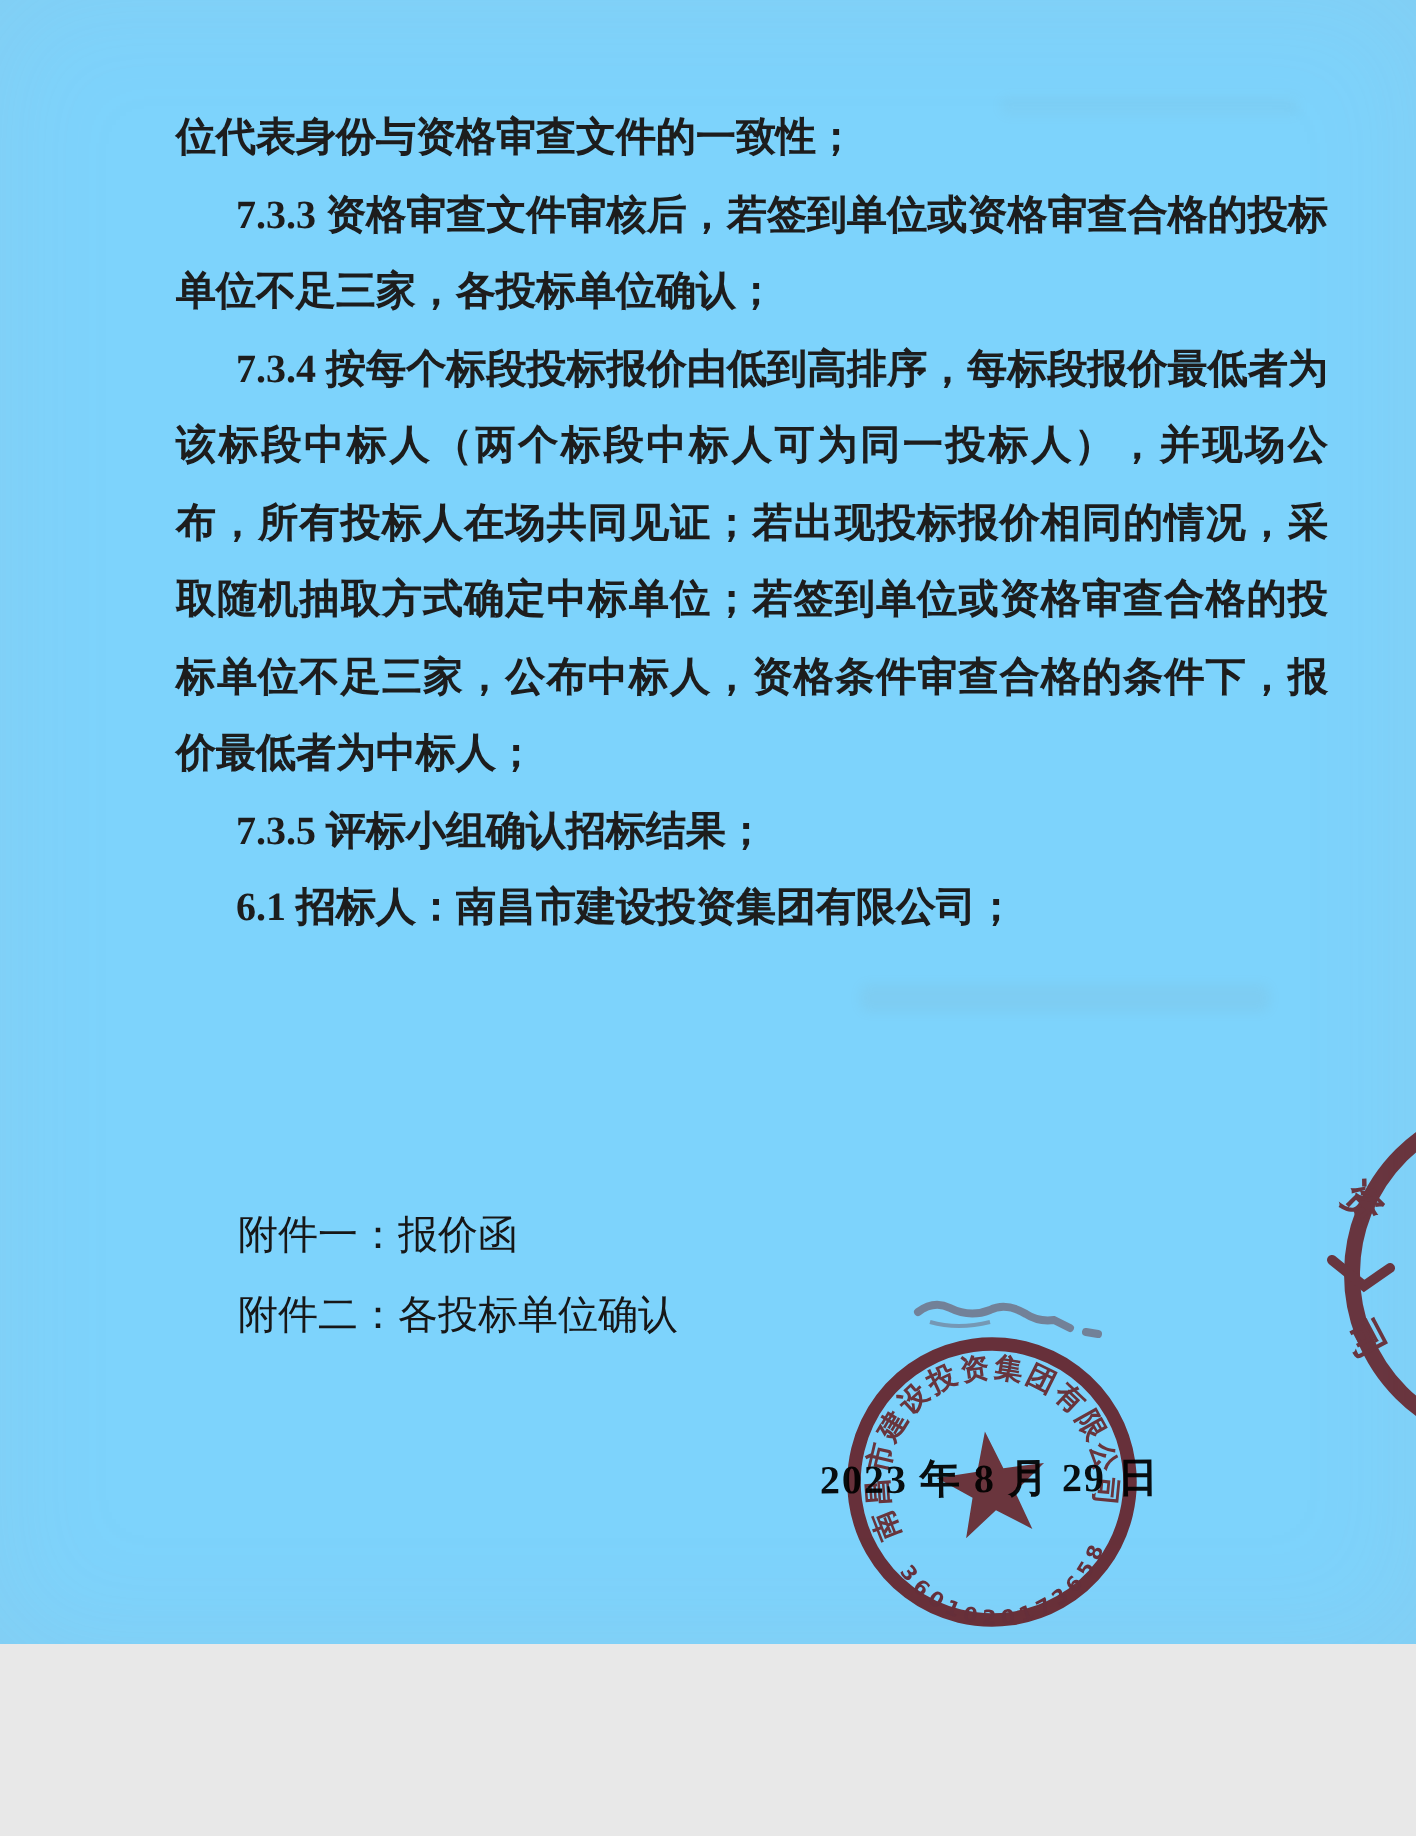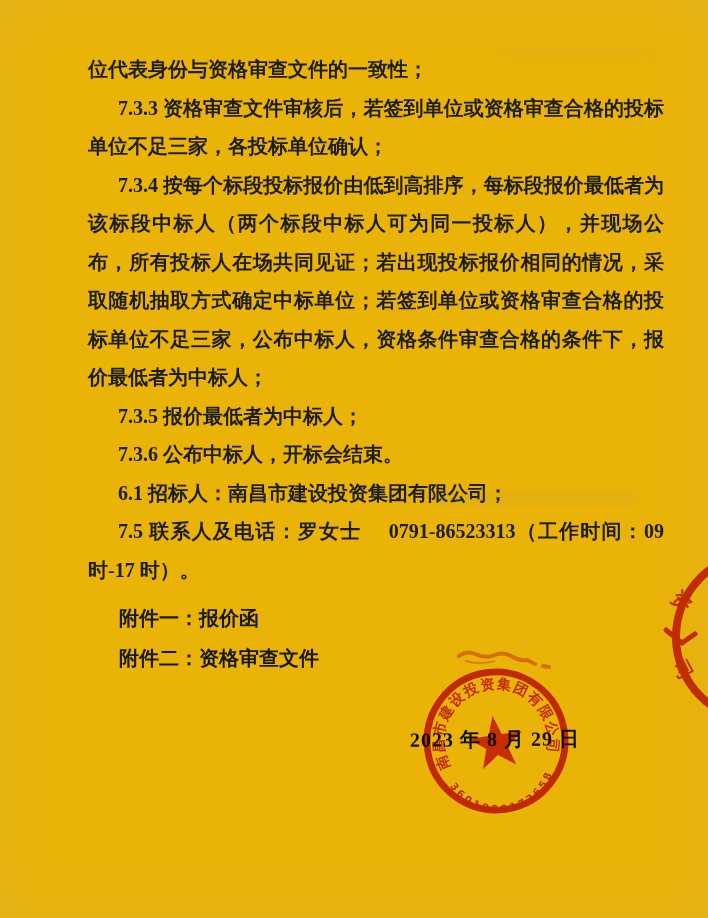--- a/index.html
+++ b/index.html
@@ -1,37 +1,37 @@
 <!DOCTYPE html>
 <html><head>
 <meta charset="utf-8">
 <style>
   html,body{margin:0;padding:0;background:#e8e8e8;}
   .page{
     position:relative;
-    width:708px;height:918px;
-    background:#eab308;
+    width:708px;height:822px;
+    background:#7dd3fc;
     overflow:hidden;
     font-family:"Liberation Serif","DejaVu Serif",serif;
     box-shadow:inset 0 0 60px rgba(180,175,170,0.12);
   }
   
   .text-block{
     position:absolute;left:88px;top:50px;width:576px;
     font-size:20px;line-height:38.5px;
     color:#1d1d1d;font-weight:600;
     text-align:justify;
   }
   .para{margin:0;}
   .para.ind{text-indent:30px;}
   
   .attachments{
     position:absolute;left:119px;top:598px;
     font-size:20px;line-height:40px;
-    font-weight:700;color:#171717;
+    font-weight:400;color:#171717;
   }
   .attachments p{margin:0;}
   
   .seal-wrap{
     position:absolute;left:416px;top:666px;width:160px;height:150px;
     mix-blend-mode:multiply;opacity:0.93;
     transform:rotate(-8deg);
   }
   .seal-wrap svg{display:block;width:100%;height:100%;}
   .seal-ring{fill:none;stroke:#cf2b2b;stroke-width:9;}
@@ -72,29 +72,27 @@
 </style>
 </head>
 <body>
 
 <div class="page">
 
   <div class="text-block">
     <p class="para">位代表身份与资格审查文件的一致性；</p>
     <p class="para ind">7.3.3 资格审查文件审核后，若签到单位或资格审查合格的投标单位不足三家，各投标单位确认；</p>
     <p class="para ind">7.3.4 按每个标段投标报价由低到高排序，每标段报价最低者为该标段中标人（两个标段中标人可为同一投标人），并现场公布，所有投标人在场共同见证；若出现投标报价相同的情况，采取随机抽取方式确定中标单位；若签到单位或资格审查合格的投标单位不足三家，公布中标人，资格条件审查合格的条件下，报价最低者为中标人；</p>
-    <p class="para ind">7.3.5 报价最低者为中标人；</p>
-    <p class="para ind">7.3.6 公布中标人，开标会结束。</p>
+    <p class="para ind">7.3.5 评标小组确认招标结果；</p>
     <p class="para ind">6.1 招标人：南昌市建设投资集团有限公司；</p>
-    <p class="para ind">7.5 联系人及电话：罗女士　 0791-86523313（工作时间：09 时-17 时）。</p>
   </div>
 
   <div class="attachments">
     <p>附件一：报价函</p>
-    <p>附件二：资格审查文件</p>
+    <p>附件二：各投标单位确认</p>
   </div>
 
   <div class="smudge-red">
     <svg viewBox="0 0 100 22" width="100" height="22">
       <path d="M4 8 q 8 -6 16 -2 q 10 5 20 1 q 8 -4 18 2 q 6 4 14 3 l 8 4 m 8 2 l 6 1" fill="none" stroke="#d5413e" stroke-width="4" stroke-linecap="round" opacity="0.7"></path>
       <path d="M10 13 q 14 4 30 0" fill="none" stroke="#d5413e" stroke-width="2" opacity="0.5"></path>
     </svg>
   </div>
 
   <div class="seal-wrap">

